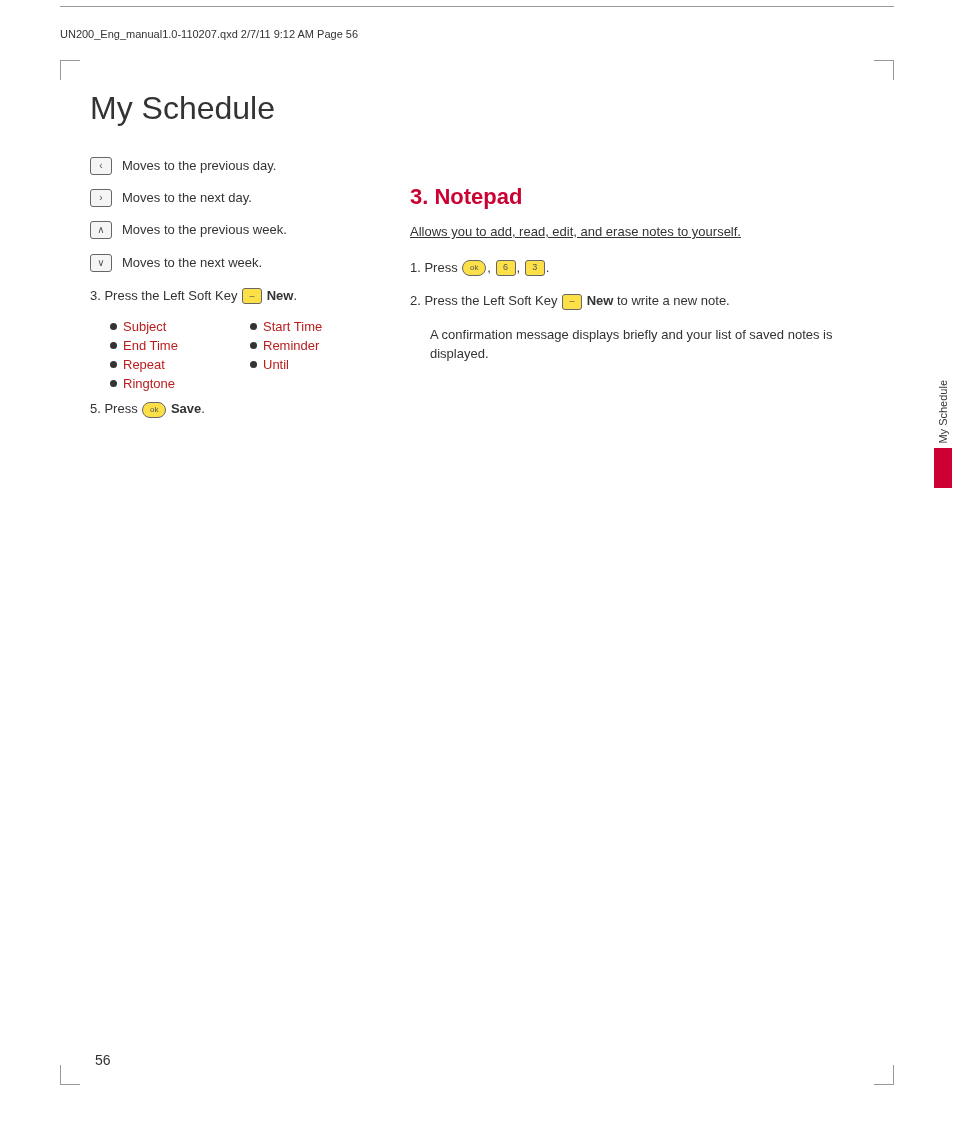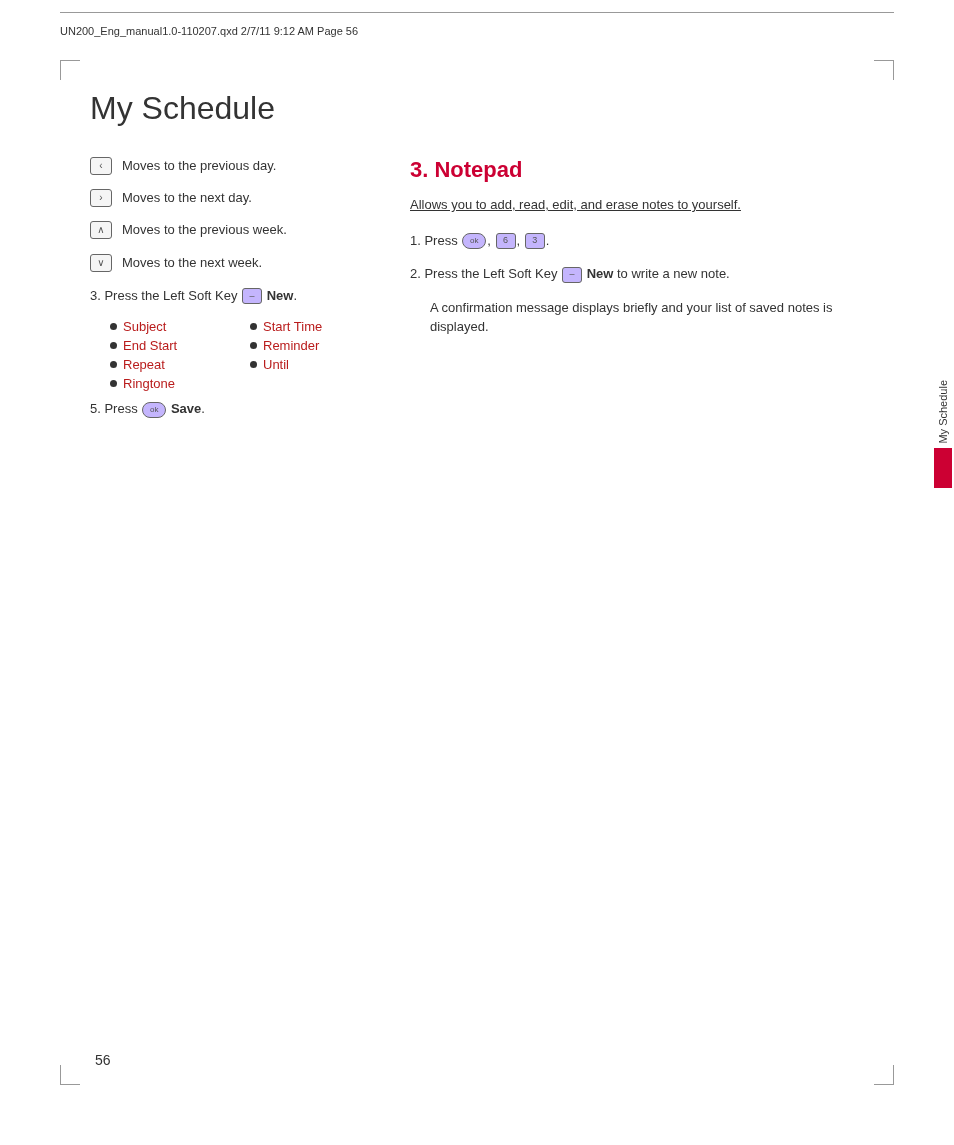--- a/index.html
+++ b/index.html
@@ -9,27 +9,27 @@
       height: 1145px;
       background: #ffffff;
       font-family: 'Arial', sans-serif;
       position: relative;
       overflow: hidden;
     }
 
     
     .header-bar {
       position: absolute;
-      top: 12px;
+      top: 6px;
       left: 60px;
       right: 60px;
       font-size: 11px;
       color: #333;
       border-top: 1px solid #999;
-      padding-top: 12px;
+      padding-top: 21px;
       display: flex;
       justify-content: space-between;
     }
 
     
     .corner-mark {
       position: absolute;
       width: 20px;
       height: 20px;
       border: 1px solid #999;
@@ -148,21 +148,21 @@
     .inline-icon {
       display: inline-flex;
       align-items: center;
       justify-content: center;
       width: 20px;
       height: 16px;
       border: 1.5px solid #666;
       border-radius: 3px;
       font-size: 9px;
       color: #555;
-      background: #c4b5fd;
+      background: #fde047;
       vertical-align: middle;
       margin: 0 1px;
     }
 
     .inline-icon.oval {
       border-radius: 10px;
       width: 24px;
       font-size: 8px;
     }
 
@@ -193,20 +193,21 @@
       margin-right: 6px;
       flex-shrink: 0;
     }
 
     
     .section-heading {
       font-size: 22px;
       font-weight: bold;
       color: #cc0033;
       margin-bottom: 12px;
+      margin-top: 27px;
     }
 
     .section-intro {
       font-size: 13px;
       color: #333;
       line-height: 1.5;
       margin-bottom: 16px;
       text-decoration: underline;
     }
   </style>
@@ -266,21 +267,21 @@
         <div class="bullet-item">
           <span class="bullet-dot"></span>
           <span>Subject</span>
         </div>
         <div class="bullet-item">
           <span class="bullet-dot"></span>
           <span>Start Time</span>
         </div>
         <div class="bullet-item">
           <span class="bullet-dot"></span>
-          <span>End Start</span>
+          <span>End Time</span>
         </div>
         <div class="bullet-item">
           <span class="bullet-dot"></span>
           <span>Reminder</span>
         </div>
         <div class="bullet-item">
           <span class="bullet-dot"></span>
           <span>Repeat</span>
         </div>
         <div class="bullet-item">

